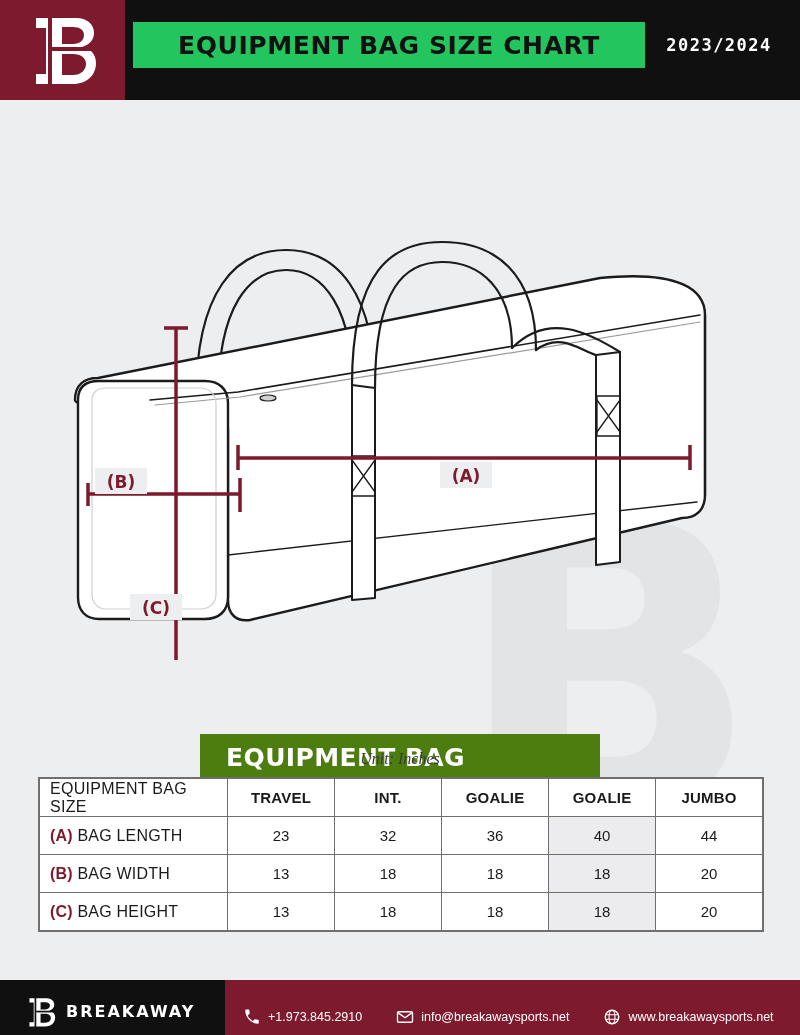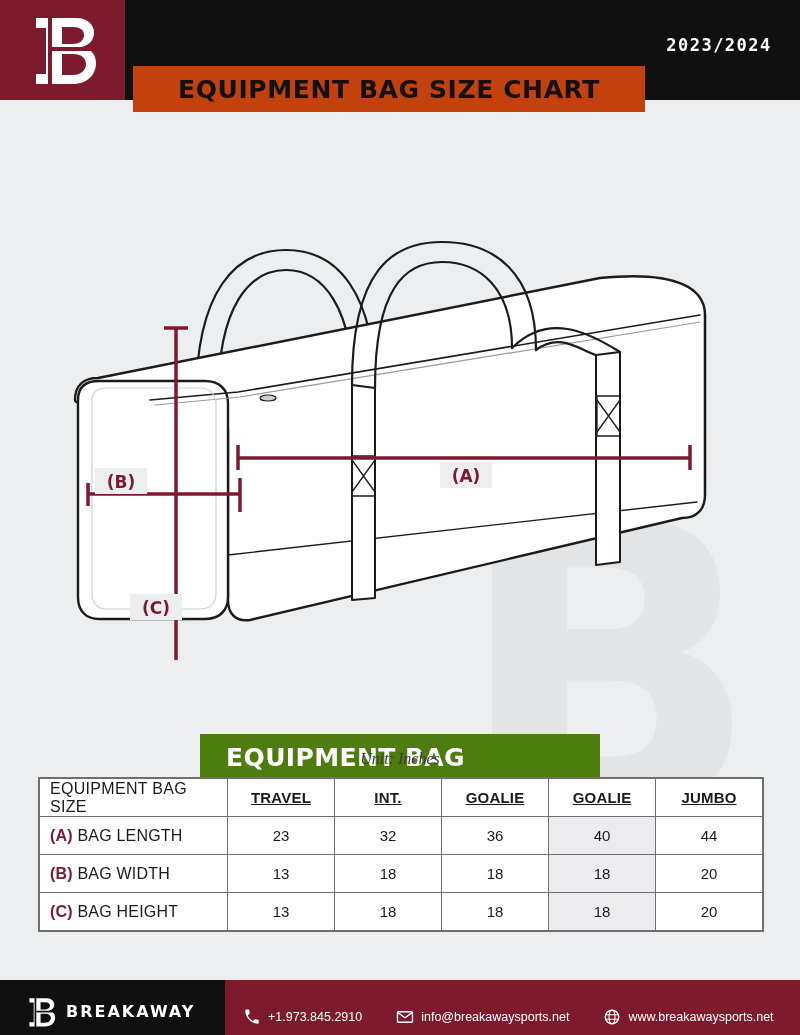--- a/index.html
+++ b/index.html
@@ -50,25 +50,24 @@
     top: 14px;
     width: 70px;
     height: 72px;
   }
   .title-white {
     position: absolute;
     left: 133px;
     top: 22px;
     width: 512px;
     height: 46px;
-    background: #c2410c;
+    background: #22c55e;
     display: flex;
     align-items: center;
     justify-content: center;
-    margin-top: 44px;
   }
   .title-white span {
     font-family: "DejaVu Sans", sans-serif;
     font-weight: bold;
     font-size: 25px;
     letter-spacing: 0.6px;
     color: #111111;
   }
   .season {
     position: absolute;
@@ -182,21 +181,21 @@
     font-size: 16px;
     letter-spacing: 0.3px;
   }
   .tag {
     color: #7e1a2e;
     font-weight: bold;
   }
   td.shade {
     background: #ececee;
   }
-  .col-data  { width: 98px; text-decoration: underline; }
+  .col-data  { width: 98px; }
 
   
   .footer {
     position: absolute;
     left: 0;
     bottom: 0;
     width: 800px;
     height: 55px;
     z-index: 3;
   }

